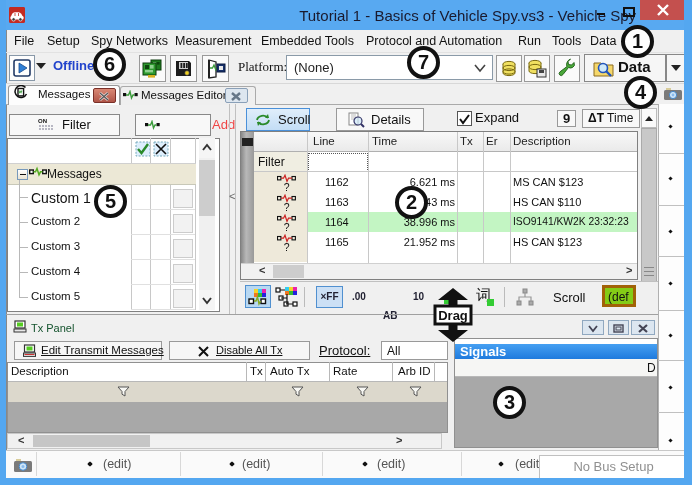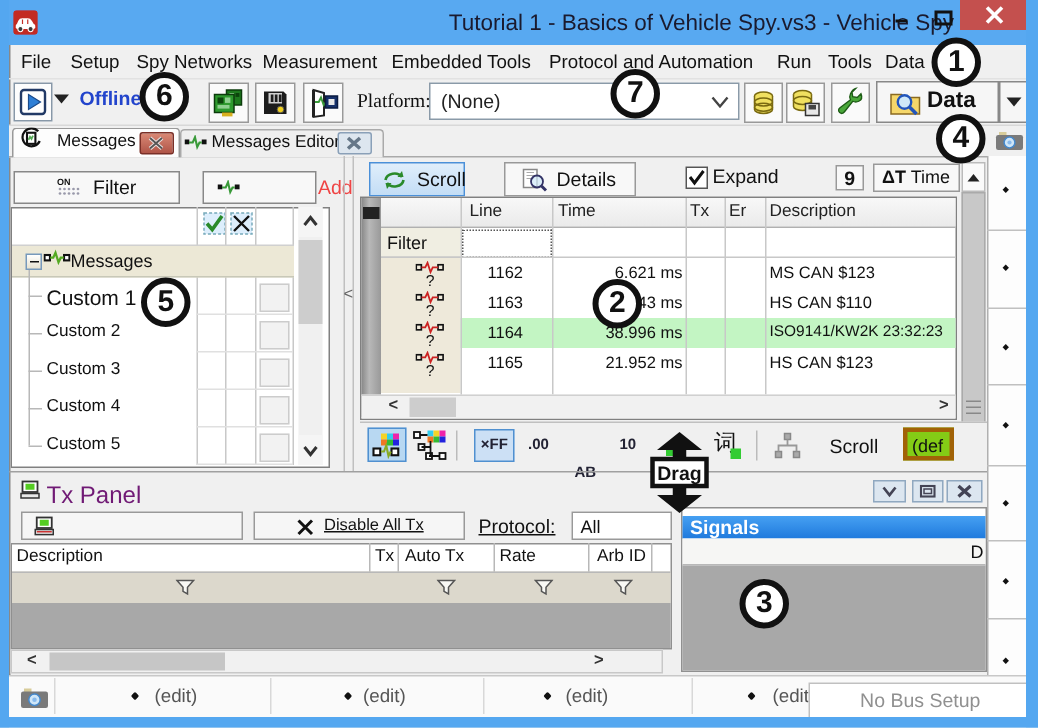--- a/index.html
+++ b/index.html
@@ -418,21 +418,21 @@
 <div class="abs" style="left:602px;top:285px;width:34px;height:22px;background:#84cc16;border:3px solid #a16207;box-sizing:border-box;overflow:hidden;">
   <div class="txt" style="top:2px;left:3px;font-size:12px;color:#111;">(def</div>
 </div>
 
 <div class="abs" style="left:6px;top:314px;width:678px;height:1px;background:#a0a0a0;"></div>
 <svg class="abs" style="left:13px;top:320px;" width="14" height="13" viewBox="0 0 14 13">
   <rect x="2" y="1" width="10" height="7" fill="#fff" stroke="#333" stroke-width="1.2"></rect>
   <rect x="4" y="2.5" width="6" height="4" fill="#55cc22"></rect>
   <rect x="1" y="9" width="12" height="3" fill="#e8e8e8" stroke="#333" stroke-width="1"></rect>
 </svg>
-<div class="txt" style="top:322px;left:31px;font-size:16px;color:#701a75;">Tx Panel</div>
+<div class="txt" style="top:322px;left:31px;font-size:11px;color:#14532d;">Tx Panel</div>
 
 <div class="abs" style="left:582px;top:320px;width:22px;height:15px;background:#dce6f0;border:1px solid #90a8c0;box-sizing:border-box;">
   <svg width="20" height="13">
       <path d="M6 4 L10 9 L14 4" fill="none" stroke="#445" stroke-width="1.8"></path>
     </svg>
 </div>
 <div class="abs" style="left:608px;top:320px;width:21px;height:15px;background:#dce6f0;border:1px solid #90a8c0;box-sizing:border-box;">
   <svg width="19" height="13">
       <rect x="5" y="3" width="9" height="7" fill="none" stroke="#445" stroke-width="1.4"></rect>
       <rect x="7" y="5" width="5" height="3" fill="none" stroke="#445" stroke-width="1"></rect>
@@ -444,20 +444,21 @@
     </svg>
 </div>
 
 <div class="abs" style="left:14px;top:341px;width:148px;height:19px;background:#f6f6f6;border:1px solid #999;box-sizing:border-box;">
   <svg class="abs" style="left:7px;top:2px;" width="15" height="14" viewBox="0 0 15 14">
     <rect x="2.5" y="1" width="10" height="7" fill="#fff" stroke="#333" stroke-width="1.2"></rect>
     <rect x="4.5" y="2.5" width="6" height="4" fill="#55cc22"></rect>
     <rect x="1.5" y="9" width="12" height="3.4" fill="#e8e8e8" stroke="#333" stroke-width="1"></rect>
     <rect x="2.5" y="10" width="10" height="1" fill="#cc3333"></rect>
   </svg>
+  <div class="txt" style="top:2px;left:26px;font-size:11.5px;color:#111;text-decoration:underline;">Edit Transmit Messages</div>
 </div>
 <div class="abs" style="left:169px;top:341px;width:141px;height:19px;background:#f6f6f6;border:1px solid #999;box-sizing:border-box;">
   <svg class="abs" style="left:26px;top:2px;" width="15" height="14">
       <path d="M3 3 L12 12 M12 3 L3 12" stroke="#111" stroke-width="2"></path>
     </svg>
   <div class="txt" style="top:2px;left:46px;font-size:11px;color:#111;text-decoration:underline;">Disable All Tx</div>
 </div>
 <div class="txt" style="top:343px;left:319px;font-size:13px;color:#111;text-decoration:underline;">Protocol:</div>
 <div class="abs" style="left:381px;top:341px;width:67px;height:19px;background:#fff;border:1px solid #999;box-sizing:border-box;">
   <div class="txt" style="top:2px;left:5px;font-size:12px;color:#111;">All</div>

